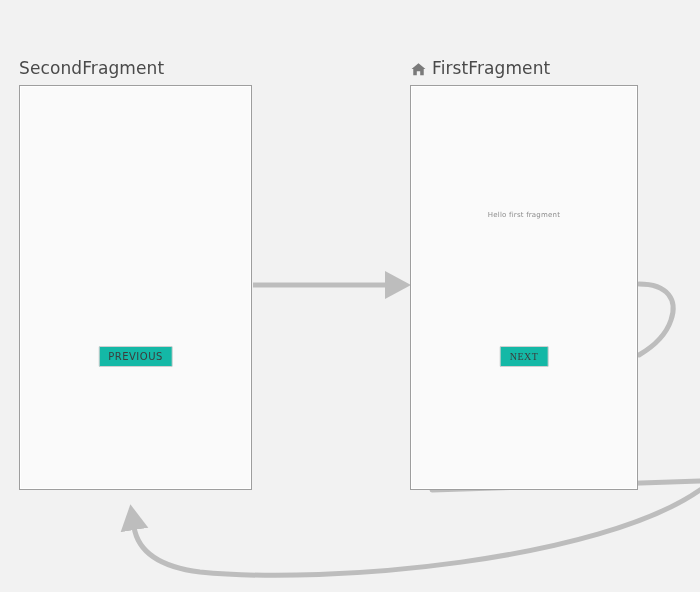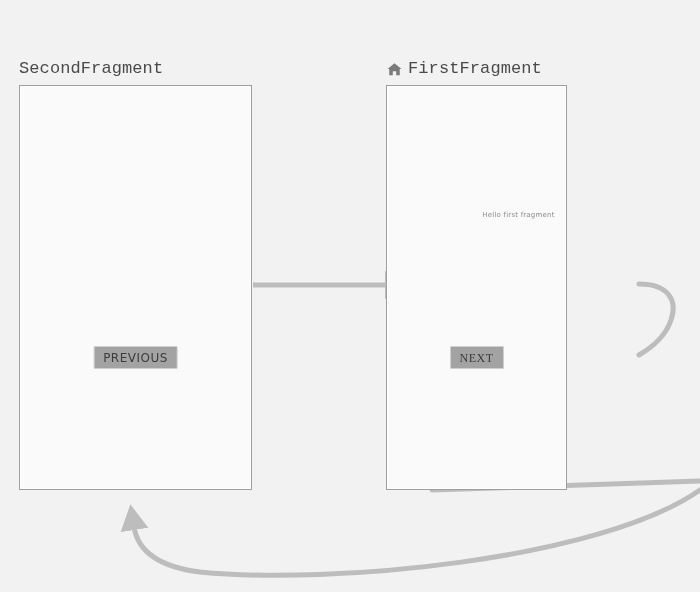--- a/index.html
+++ b/index.html
@@ -37,21 +37,20 @@
     bottom: 100%;
     margin-bottom: 7px;
     white-space: nowrap;
     display: flex;
     align-items: center;
     gap: 5px;
     font-size: 17px;
     color: #4a4a4a;
     font-weight: 400;
     letter-spacing: 0.1px;
-    font-family: Liberation Mono, monospace;
   }
   .home-icon {
     display: inline-block;
     width: 17px;
     height: 17px;
     flex: 0 0 auto;
     position: relative;
     top: 1px;
   }
   .dest-frame {
@@ -77,25 +76,25 @@
     width: 100%;
     text-align: center;
     font-size: 7px;
     color: #8d8d8d;
     letter-spacing: 0.2px;
   }
   .screen-button {
     position: absolute;
     left: 50%;
     transform: translateX(-50%);
-    background: #a3a3a3;
+    background: #14b8a6;
     border: 1px solid #cfcfcf;
     border-radius: 1px;
     color: #3c3c3c;
-    font-size: 12px;
+    font-size: 10px;
     letter-spacing: 0.5px;
     padding: 5px 9px 4px 9px;
     line-height: 1;
     white-space: nowrap;
     box-sizing: border-box;
   }
 </style>
 </head>
 <body>
 
@@ -129,29 +128,29 @@
     <div class="dest-title">
       <span>SecondFragment</span>
     </div>
     <div class="dest-frame"></div>
     <div class="screen">
       <div class="screen-text" style="top:128px;"></div>
       <div class="screen-button" style="top:261px;">PREVIOUS</div>
     </div>
   </div>
 
-  <div class="destination" id="dest-first" style="left:386px; top:85px; width:181px; height:405px;">
+  <div class="destination" id="dest-first" style="left:410px; top:85px; width:228px; height:405px;">
     <div class="dest-title">
       <span class="home-icon">
         <svg viewBox="0 0 24 24" width="17" height="17" aria-hidden="true">
           <path d="M12 3 L2.2 11.2 L4.6 11.2 L4.6 20 L9.6 20 L9.6 14.4 L14.4 14.4 L14.4 20 L19.4 20 L19.4 11.2 L21.8 11.2 Z" fill="#7a7a7a"></path>
         </svg>
       </span>
       <span>FirstFragment</span>
     </div>
     <div class="dest-frame"></div>
     <div class="screen">
-      <div class="screen-text" style="top:126px;margin-left:42px;">Hello first fragment</div>
+      <div class="screen-text" style="top:126px;">Hello first fragment</div>
       <div class="screen-button" style="top:261px;font-family:Liberation Serif, serif;">NEXT</div>
     </div>
   </div>
 
 </div>
 
 </body></html>

